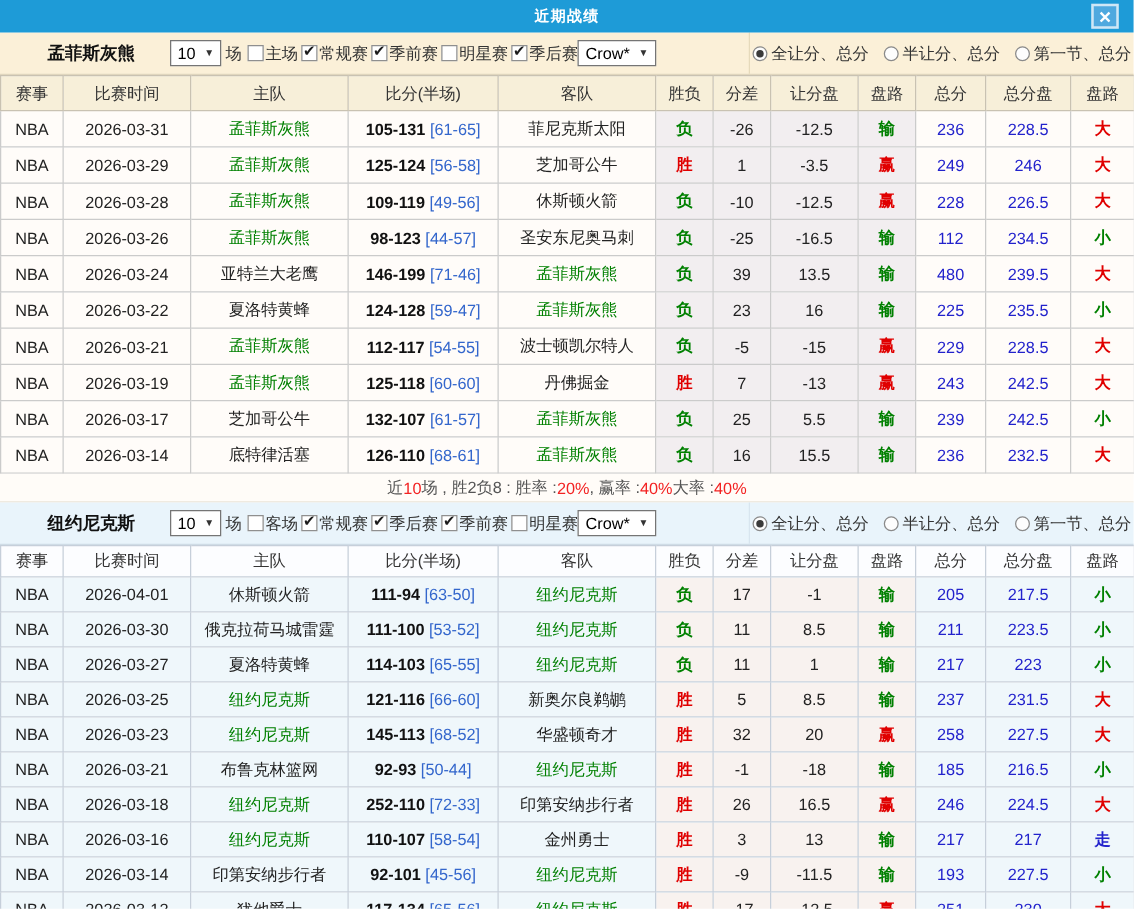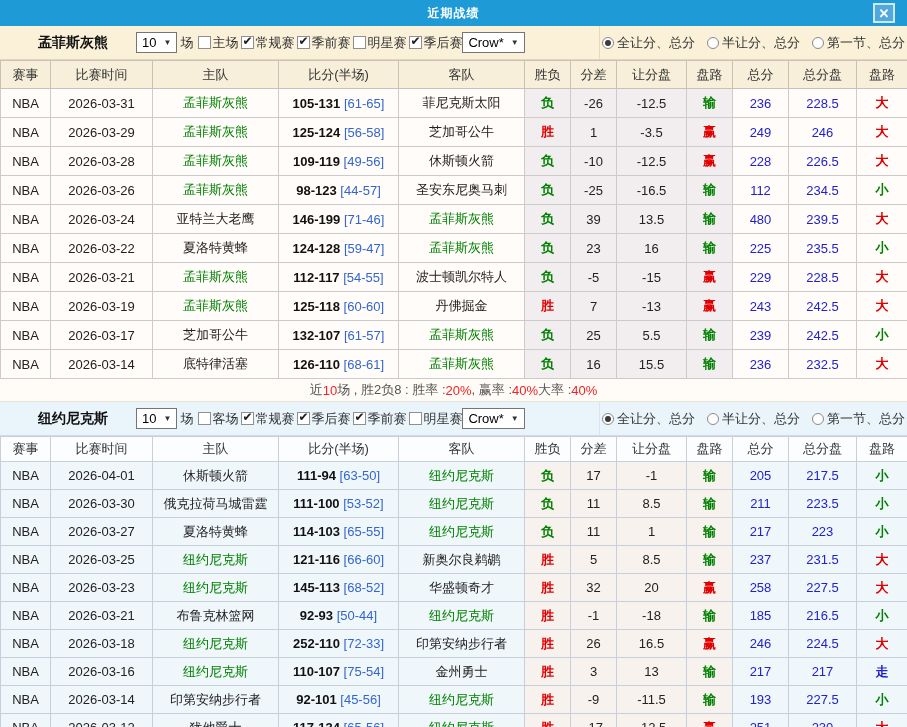--- a/index.html
+++ b/index.html
@@ -489,21 +489,21 @@
             <td class="mid">16.5</td>
             <td class="mid status" style="color: rgb(224, 0, 0);">赢</td>
             <td class="blue">246</td>
             <td class="blue">224.5</td>
             <td class="status" style="color: rgb(224, 0, 0);">大</td>
           </tr>
           <tr>
             <td>NBA</td>
             <td>2026-03-16</td>
             <td class="subject">纽约尼克斯</td>
-            <td><span class="score">110-107</span><span class="half"> [75-54]</span></td>
+            <td><span class="score">110-107</span><span class="half"> [58-54]</span></td>
             <td>金州勇士</td>
             <td class="mid status" style="color: rgb(224, 0, 0);">胜</td>
             <td class="mid">3</td>
             <td class="mid">13</td>
             <td class="mid status" style="color: rgb(0, 128, 0);">输</td>
             <td class="blue">217</td>
             <td class="blue">217</td>
             <td class="status" style="color: rgb(34, 34, 204);">走</td>
           </tr>
           <tr>

